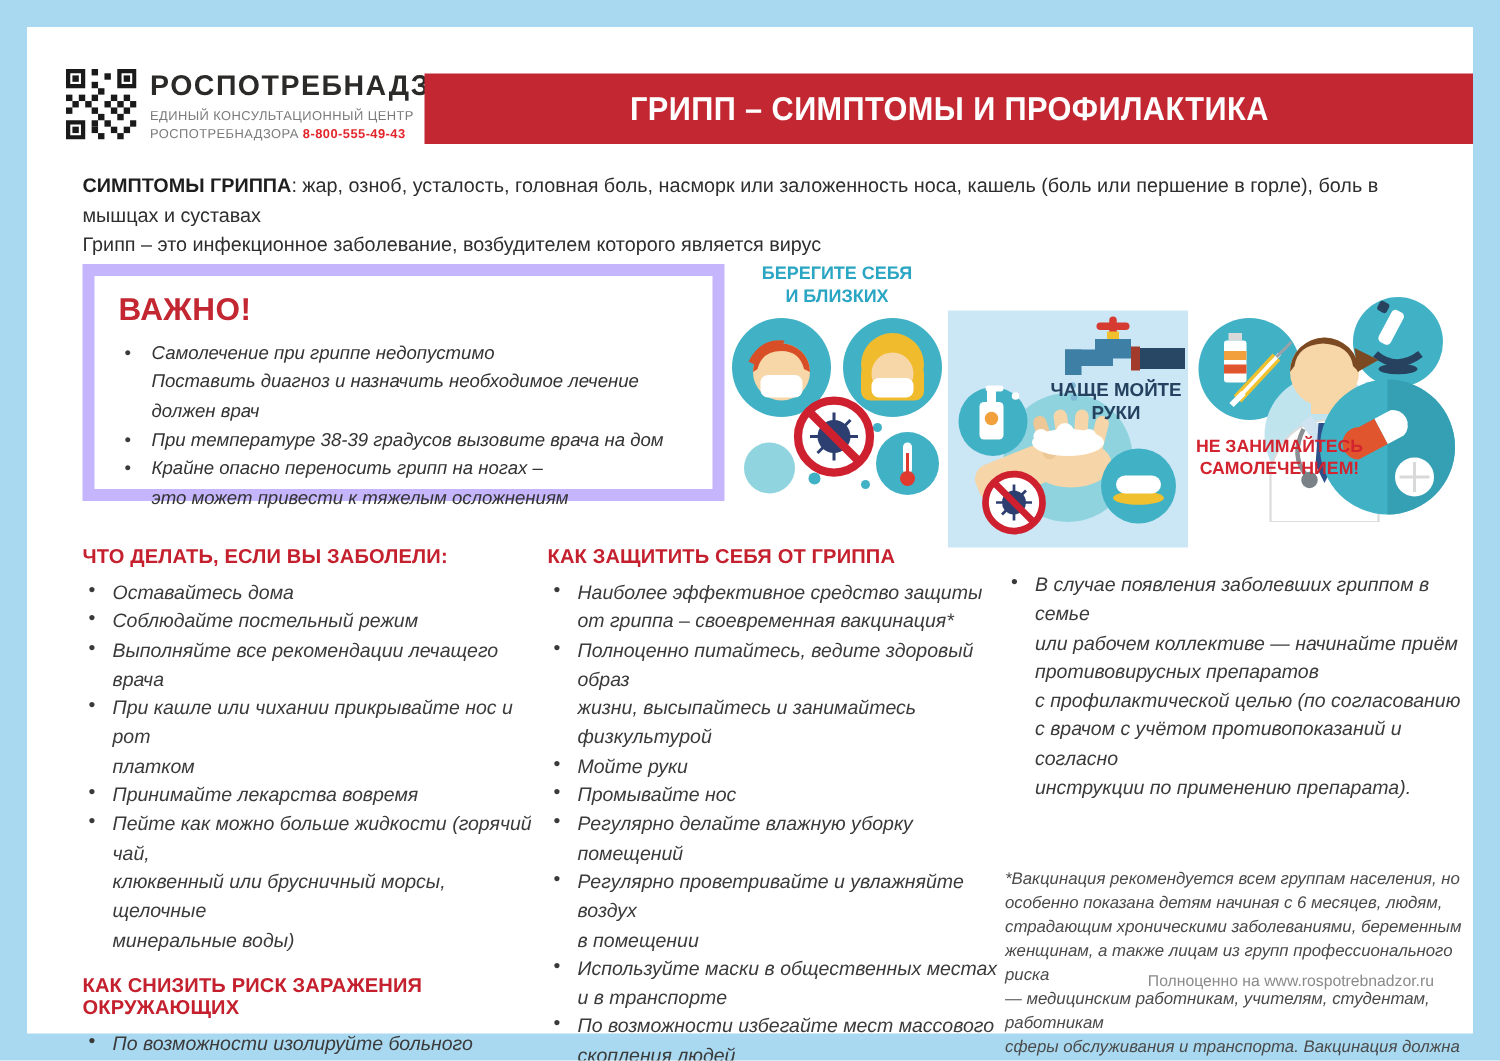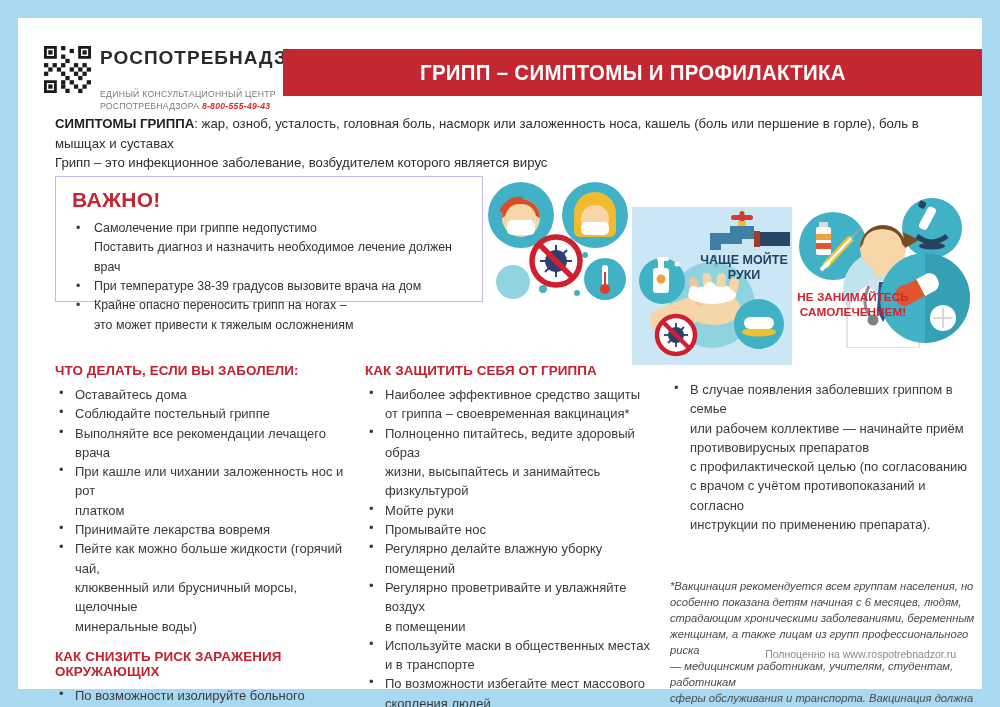--- a/index.html
+++ b/index.html
@@ -13,36 +13,36 @@
   .page {
     position:absolute; left:18px; top:18px; width:964px; height:671px;
     background:#ffffff;
   }
   .pre { white-space:pre-line; }
 
   
   .qr { position:absolute; left:26px; top:28px; width:47px; height:47px; }
   .logo-block { position:absolute; left:82px; top:29px; }
   .org-name { font-size:19px; font-weight:bold; letter-spacing:1px; color:#2b2a29; }
-  .org-sub { margin-top:20px; font-size:8.6px; color:#7a7a7a; letter-spacing:.3px; line-height:11.5px; }
-  .phone { color:#e2242b; font-weight:bold;font-style:italic; }
+  .org-sub { margin-top:3px; font-size:8.6px; color:#7a7a7a; letter-spacing:.3px; line-height:11.5px; }
+  .phone { color:#e2242b; font-weight:bold; }
   .banner {
     position:absolute; left:265px; top:31px; right:0; height:47px;
     background:#c32732; color:#fff; display:flex; align-items:center; justify-content:center;
   }
   .banner-text { font-weight:bold; font-size:22px; letter-spacing:.3px; transform:scaleX(.93); }
 
   
   .intro { position:absolute; left:37px; top:96px; width:915px; font-size:13.2px; color:#2e2e2e; line-height:19.5px; }
   .intro b { color:#1e1e1e; }
 
   
   .important {
-    position:absolute; left:37px; top:158px; width:428px; height:126px;
-    border:1px solid #c4b5fd; background:#fff; padding:11px 10px 0 16px;
+    position:absolute; left:37px; top:158px; width:428px; height:158px;
+    border:8px solid #c4b5fd; background:#fff; padding:11px 10px 0 16px;
   }
   .important-title { color:#c32732; font-size:21px; font-weight:bold; margin-bottom:7px; letter-spacing:.3px; }
   .important .bullet { font-size:12.4px; line-height:19.5px; color:#333; }
   .important .dot { flex:0 0 22px; }
 
   .panel-protect { position:absolute; left:467px; top:157px; width:146px; height:172px; text-align:center; }
   .panel-title-teal { color:#2aa5c3; font-weight:bold; font-size:12px; line-height:15px; }
   .panel-wash { position:absolute; left:614px; top:157px; width:160px; height:158px; background:#cbe7f5;margin-top:32px; }
   .wash-title { position:absolute; left:66px; top:46px; width:92px; text-align:center;
     color:#24415f; font-weight:bold; font-size:12.5px; line-height:15px; }
@@ -52,21 +52,21 @@
 
   
   .col { position:absolute; top:345px; font-size:13px; color:#3a3a3a; }
   .col1 { left:37px;  width:306px; }
   .col2 { left:347px; width:302px; }
   .col3 { left:652px; width:306px; }
   .col-heading { color:#c4202e; font-weight:bold; font-size:13.4px; margin-bottom:7px; letter-spacing:.1px; }
   .col-heading.second { margin-top:13px; }
   .bullet { display:flex; align-items:flex-start; }
   .dot { flex:0 0 20px; text-align:left; padding-left:4px; color:#3a3a3a; }
-  .btext { flex:1; white-space:pre-line; line-height:19.3px; }
+  .btext { flex:1; white-space:pre-line; line-height:19.3px;font-style:italic; }
   .col3 .list { margin-top:17px; }
   .footnote {
     margin-top:44px; font-style:italic; font-size:11.2px; line-height:16px; color:#4a4a4a;
     white-space:pre-line;
   }
   .more-link { position:absolute; right:26px; top:630px; font-size:10.5px; color:#8a8a8a; }
 
   svg { display:block; }
 </style>
 </head>
@@ -148,20 +148,22 @@
         </div>
         <div class="bullet">
           <span class="dot">•</span>
           <span class="btext">Крайне опасно переносить грипп на ногах –
 это может привести к тяжелым осложнениям</span>
         </div>
       </div>
   </div>
 
   <div class="panel-protect">
+    <div class="panel-title-teal pre">БЕРЕГИТЕ СЕБЯ
+И БЛИЗКИХ</div>
     <svg width="146" height="132" viewBox="0 0 146 132" style="margin-top:4px">
       <circle cx="36" cy="36" r="33" fill="#41b1c5"></circle>
       <circle cx="36" cy="39" r="19" fill="#f7d6a8"></circle>
       <path d="M17 39 a19 19 0 0 1 38 0 l-4 -2 q-3 -12 -15 -12 q-13 0 -16 12 z" fill="#d84f27"></path>
       <path d="M14 32 q8 -16 24 -14 l-2 6 q-14 -2 -18 10 z" fill="#d84f27"></path>
       <rect x="22" y="41" width="28" height="15" rx="5" fill="#ffffff"></rect>
       <circle cx="110" cy="36" r="33" fill="#41b1c5"></circle>
       <circle cx="110" cy="34" r="21" fill="#f0bc2e"></circle>
       <rect x="89" y="34" width="42" height="24" rx="6" fill="#f0bc2e"></rect>
       <circle cx="110" cy="40" r="14" fill="#f7d6a8"></circle>
@@ -296,29 +298,29 @@
 
   <div class="col col1">
     <div class="col-heading">ЧТО ДЕЛАТЬ, ЕСЛИ ВЫ ЗАБОЛЕЛИ:</div>
     <div class="list">
         <div class="bullet">
           <span class="dot">•</span>
           <span class="btext">Оставайтесь дома</span>
         </div>
         <div class="bullet">
           <span class="dot">•</span>
-          <span class="btext">Соблюдайте постельный гриппе</span>
+          <span class="btext">Соблюдайте постельный режим</span>
         </div>
         <div class="bullet">
           <span class="dot">•</span>
           <span class="btext">Выполняйте все рекомендации лечащего врача</span>
         </div>
         <div class="bullet">
           <span class="dot">•</span>
-          <span class="btext">При кашле или чихании заложенность нос и рот
+          <span class="btext">При кашле или чихании прикрывайте нос и рот
 платком</span>
         </div>
         <div class="bullet">
           <span class="dot">•</span>
           <span class="btext">Принимайте лекарства вовремя</span>
         </div>
         <div class="bullet">
           <span class="dot">•</span>
           <span class="btext">Пейте как можно больше жидкости (горячий чай,
 клюквенный или брусничный морсы, щелочные

